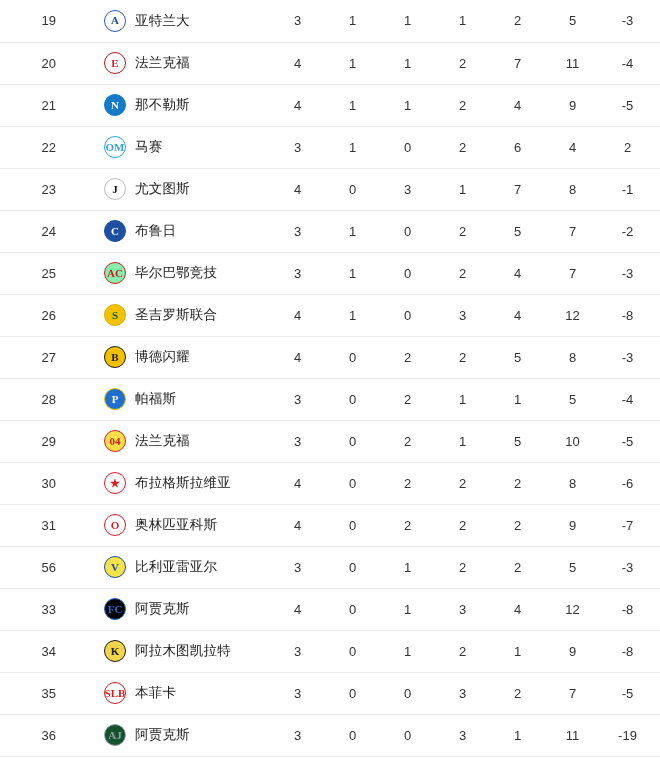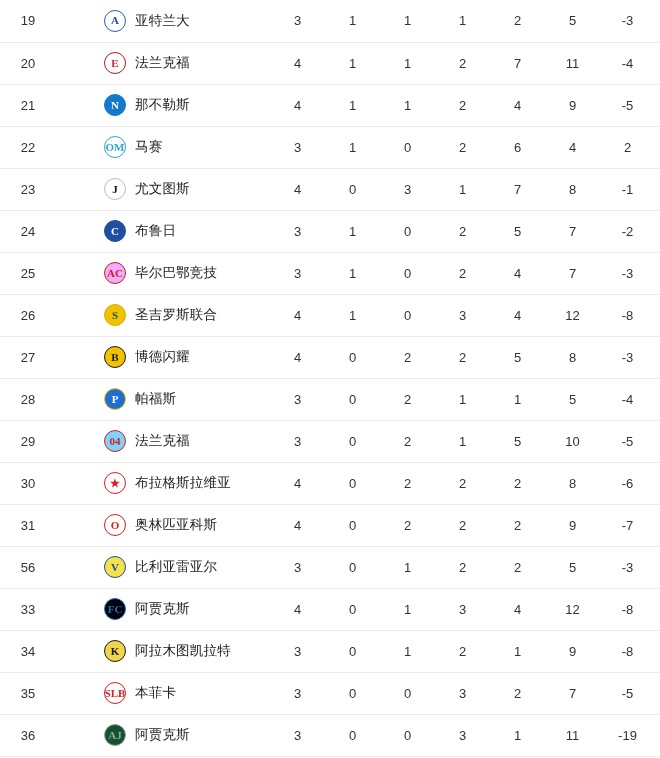--- a/index.html
+++ b/index.html
@@ -24,21 +24,21 @@
   }
   .standings td {
     border-bottom: 1px solid #ececec;
     font-size: 13px;
     color: #333;
     vertical-align: middle;
     padding: 0;
   }
   .col-rank {
     width: 56px;
-    text-align: center;
+    text-align: right;
     color: #555;
     font-size: 13px;
   }
   .col-team {
     width: 214px;
     text-align: left;
   }
   .col-stat {
     width: 55px;
     text-align: center;
@@ -190,21 +190,21 @@
         <td class="col-stat">2</td>
         <td class="col-stat">5</td>
         <td class="col-stat">7</td>
         <td class="col-stat">-2</td>
         <td class="col-stat">3</td>
       </tr>
       <tr>
         <td class="col-rank">25</td>
         <td class="col-team">
           <div class="team-cell">
-            <span class="crest" style="background: #f0abfc; border: 1.5px solid rgb(208, 32, 32);">
+            <span class="crest" style="background: #86efac; border: 1.5px solid rgb(208, 32, 32);">
               <span class="glyph" style="color: rgb(208, 32, 32);">AC</span>
             </span>
             <span class="team-name">毕尔巴鄂竞技</span>
           </div>
         </td>
         <td class="col-stat">3</td>
         <td class="col-stat">1</td>
         <td class="col-stat">0</td>
         <td class="col-stat">2</td>
         <td class="col-stat">4</td>
@@ -266,21 +266,21 @@
         <td class="col-stat">1</td>
         <td class="col-stat">1</td>
         <td class="col-stat">5</td>
         <td class="col-stat">-4</td>
         <td class="col-stat">2</td>
       </tr>
       <tr>
         <td class="col-rank">29</td>
         <td class="col-team">
           <div class="team-cell">
-            <span class="crest" style="background: #7dd3fc; border: 1.5px solid rgb(217, 31, 31);">
+            <span class="crest" style="background: #fde047; border: 1.5px solid rgb(217, 31, 31);">
               <span class="glyph" style="color: rgb(217, 31, 31);">04</span>
             </span>
             <span class="team-name">法兰克福</span>
           </div>
         </td>
         <td class="col-stat">3</td>
         <td class="col-stat">0</td>
         <td class="col-stat">2</td>
         <td class="col-stat">1</td>
         <td class="col-stat">5</td>

